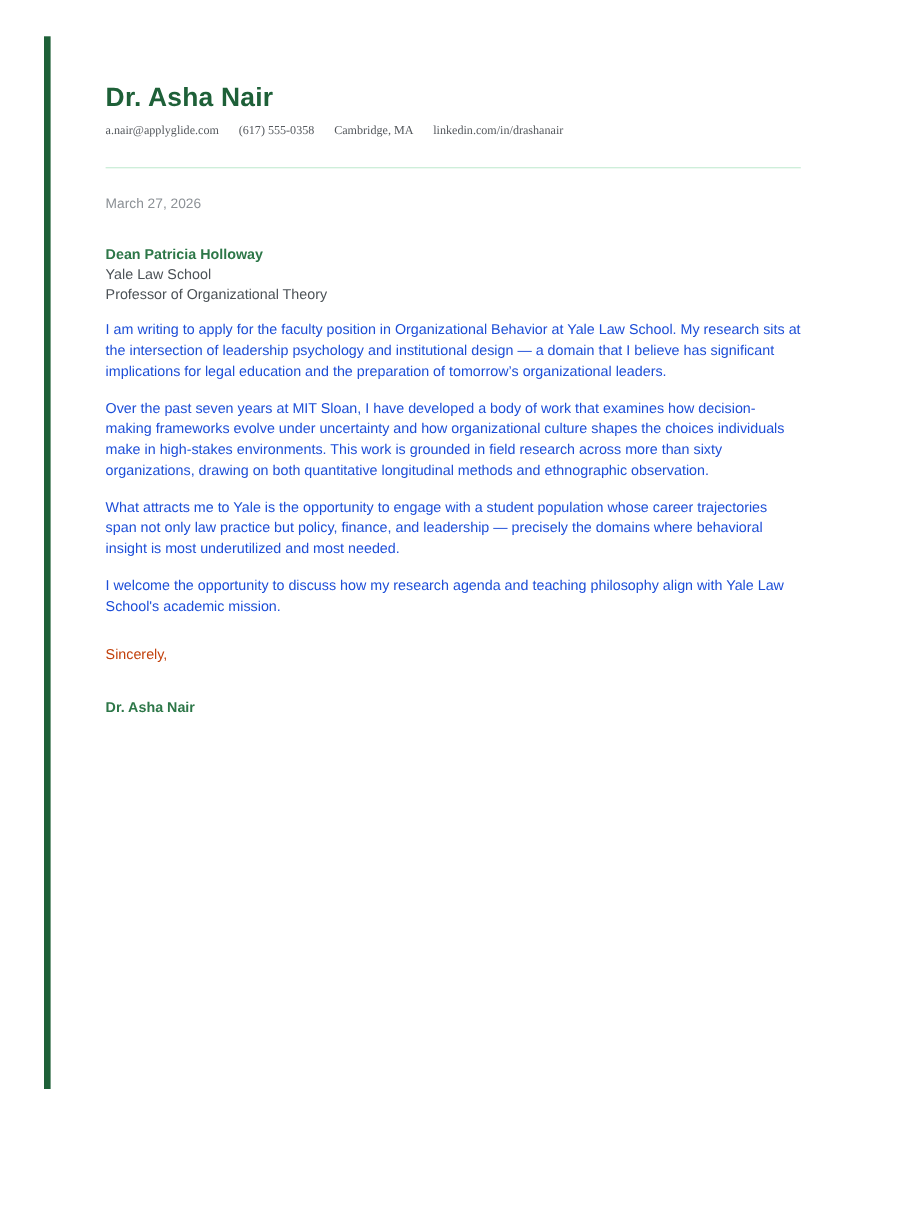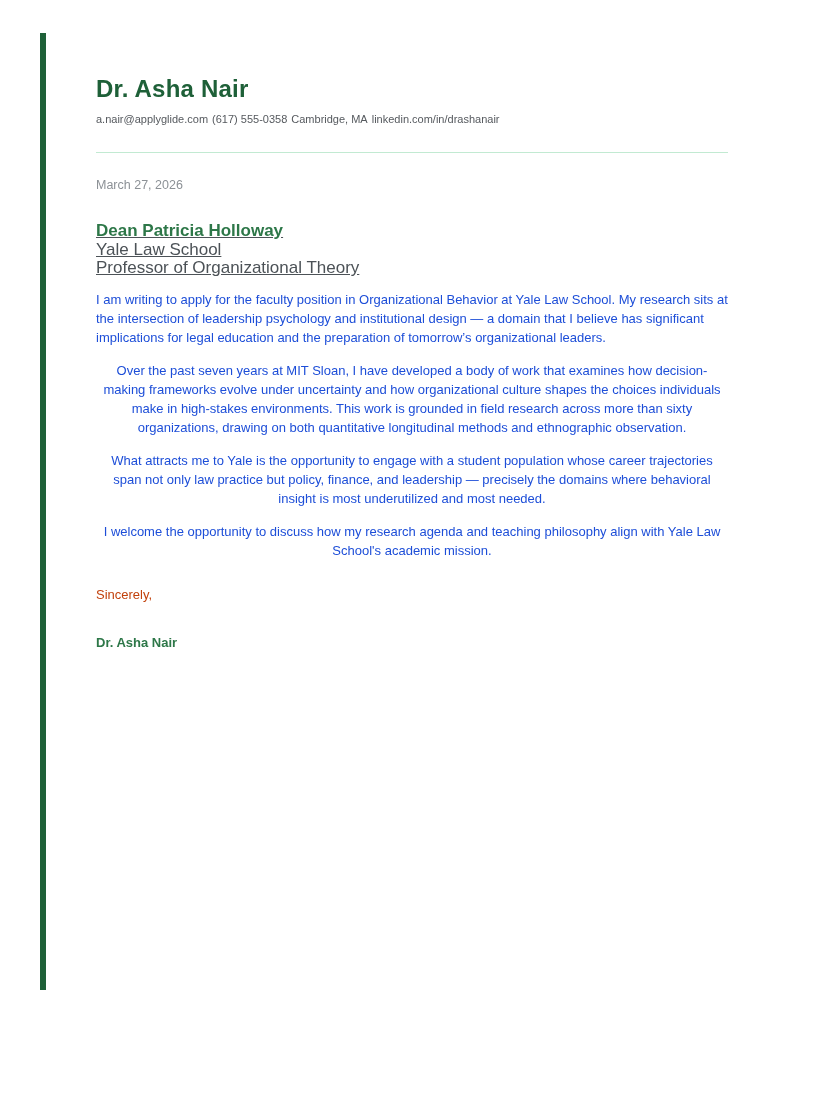--- a/index.html
+++ b/index.html
@@ -35,65 +35,64 @@
   .doc-title {
     margin: 77px 0 0 0;
     font-size: 24px;
     line-height: 1;
     font-weight: bold;
     color: #1e6038;
     letter-spacing: 0.2px;
   }
   .contact-row {
     display: flex;
-    gap: 4px;
+    gap: 18px;
     margin-top: 12px;
     font-size: 11px;
     line-height: 1.2;
     color: #55595e;
+    font-family: Liberation Serif, serif;
   }
   .divider {
     border: none;
     border-top: 1px solid #c2ead2;
     margin: 26px 0 0 0;
     width: 632px;
   }
   .date-line {
     margin: 25px 0 0 0;
     font-size: 12.5px;
     color: #8c9196;
     line-height: 1.2;
   }
   .recipient-block {
     margin-top: 29px;
-    font-size: 17px;
+    font-size: 13px;
     line-height: 18.5px;
     color: #4c5257;
-    text-decoration: underline;
   }
   .recipient-name {
     font-weight: bold;
     color: #2d7748;
   }
   .salutation {
     margin: 17px 0 0 0;
     font-size: 13px;
     line-height: 19px;
     font-weight: bold;
     color: #2d7748;
   }
   .body-paragraph {
     margin: 12px 0 0 0;
     font-size: 13px;
     line-height: 19px;
     color: #1d4ed8;
   }
   .body-paragraph + .body-paragraph {
     margin-top: 14px;
-    text-align: center;
   }
   .closing {
     margin: 25px 0 2px 0;
     font-size: 13px;
     line-height: 19px;
     color: #c2410c;
   }
   .signature {
     margin: 29px 0 0 0;
     font-size: 13px;

